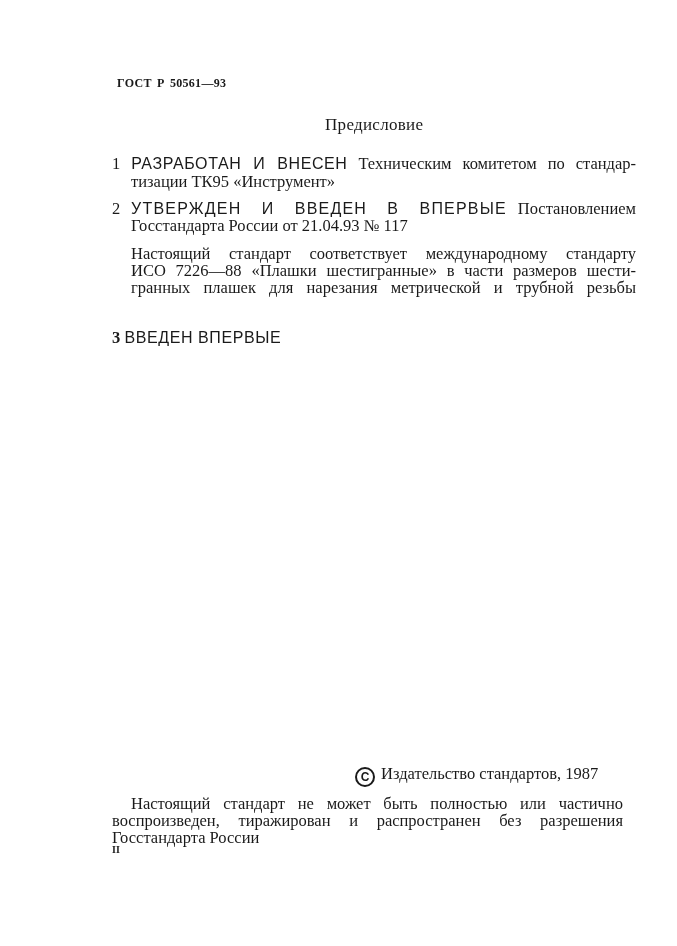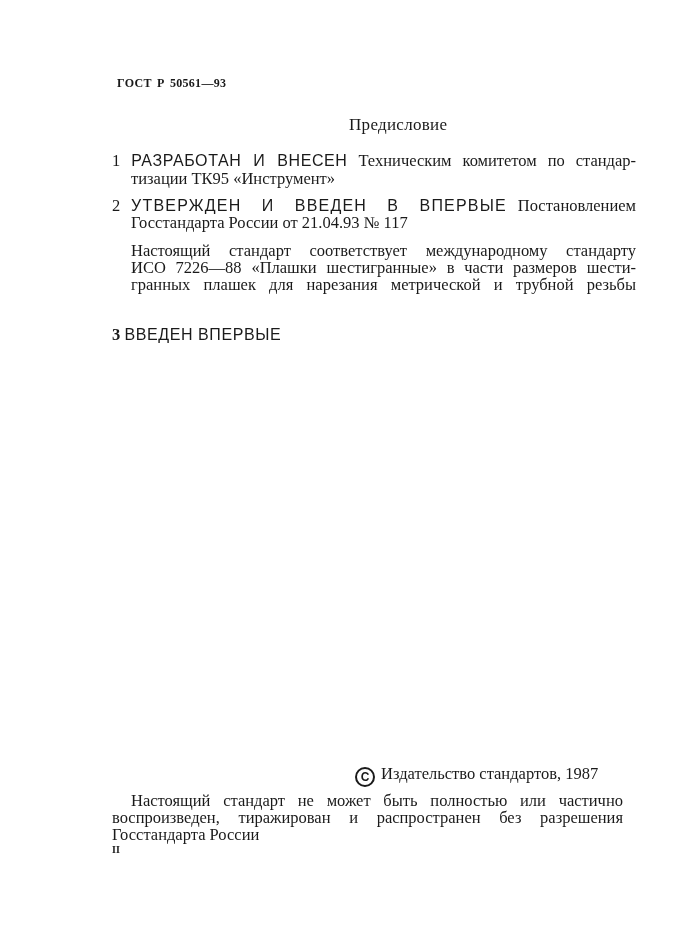--- a/index.html
+++ b/index.html
@@ -24,27 +24,26 @@
       font-size: 12px;
       letter-spacing: 0.3px;
       word-spacing: 2px;
     }
     .title {
       left: 325px;
       top: 115px;
       font-family: "Liberation Serif", serif;
       font-size: 17px;
       letter-spacing: 0.3px;
-      margin-left: 24px;
     }
     .line {
       font-family: "Liberation Serif", serif;
       font-size: 16.5px;
       white-space: nowrap;
-      line-height: 18px;
+      line-height: 24px;
     }
     .caps {
       font-family: "Liberation Sans", sans-serif;
       font-size: 16px;
       letter-spacing: 0.6px;
     }
     .justify {
       text-align: justify;
       text-align-last: justify;
     }

